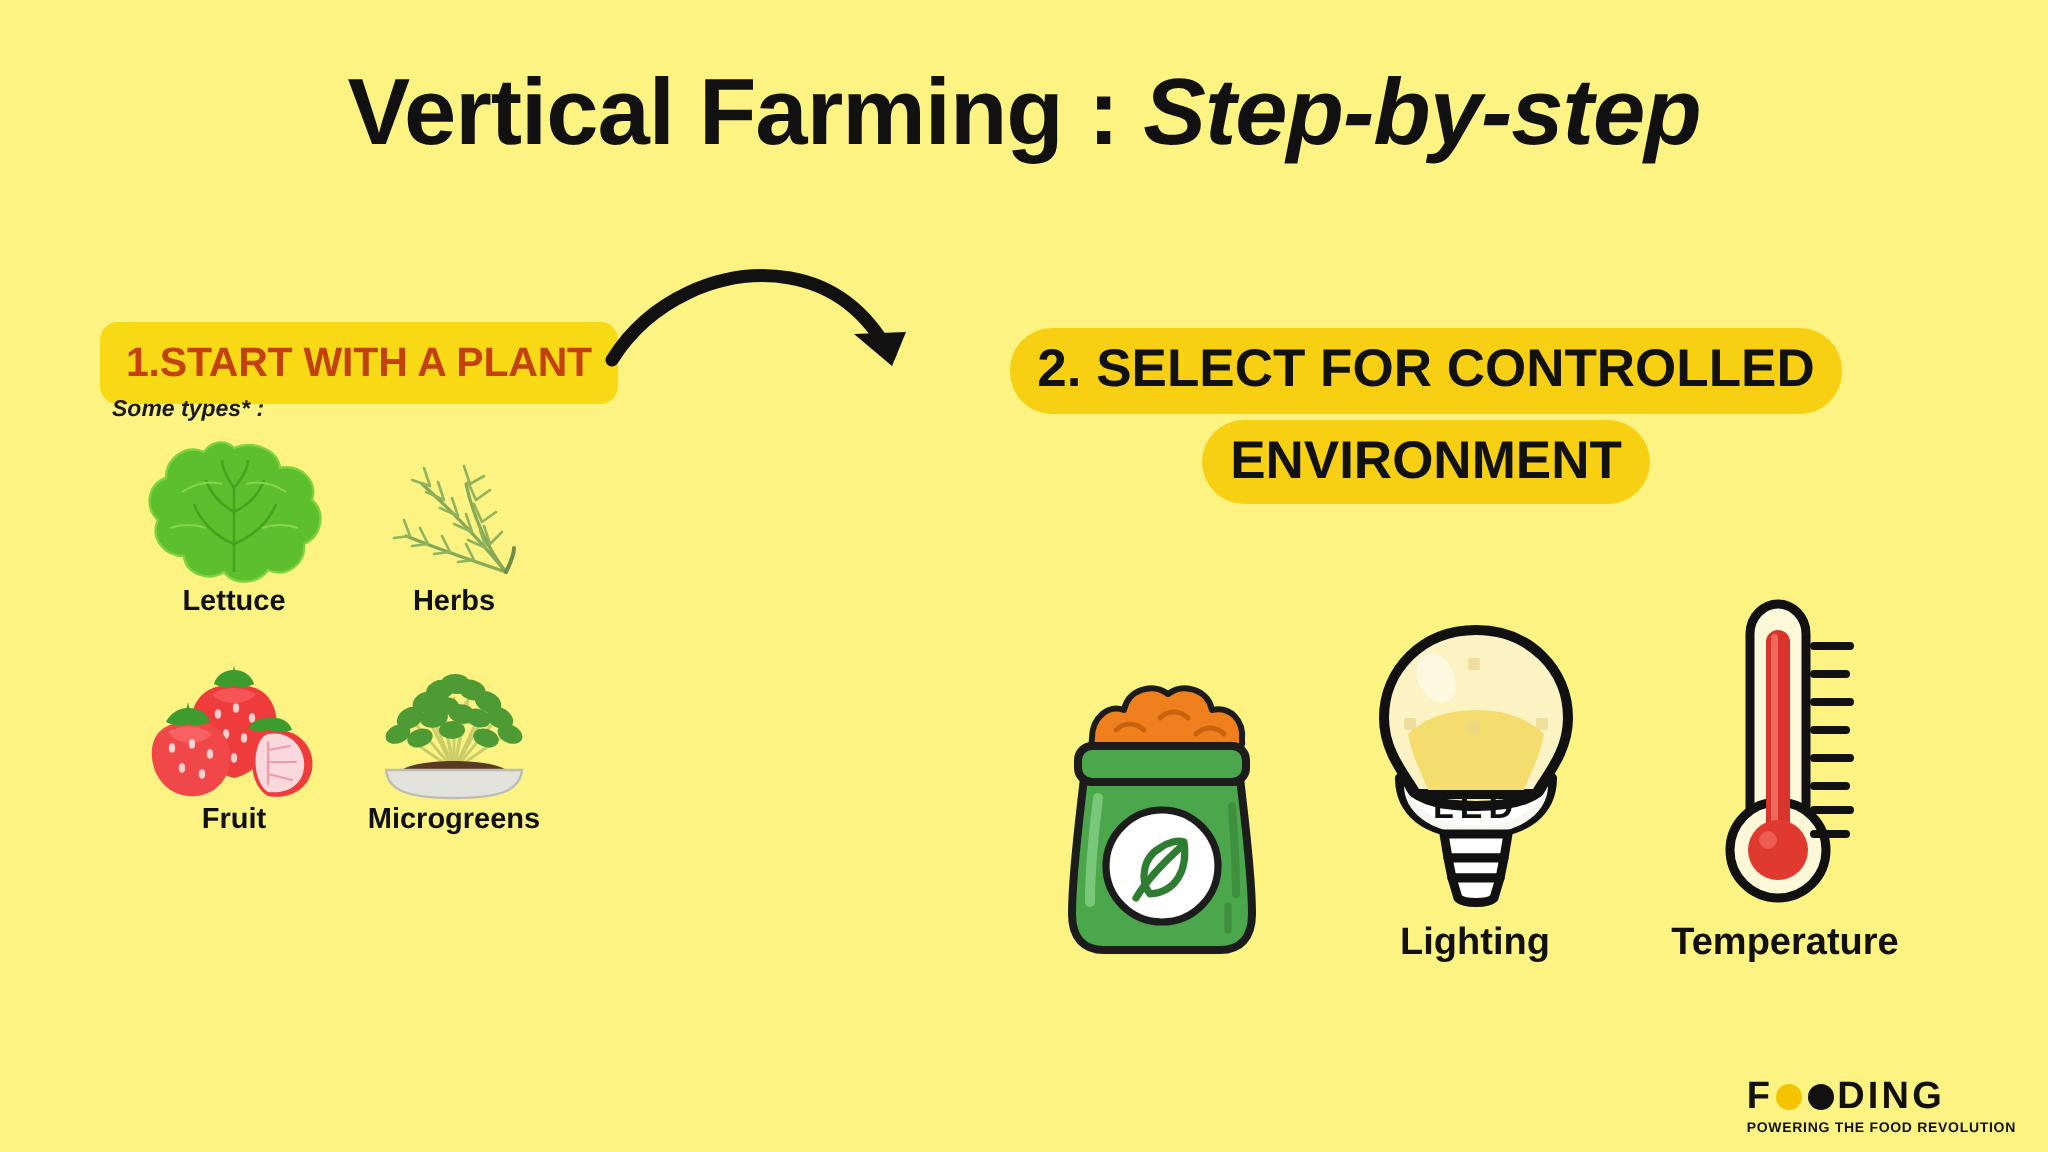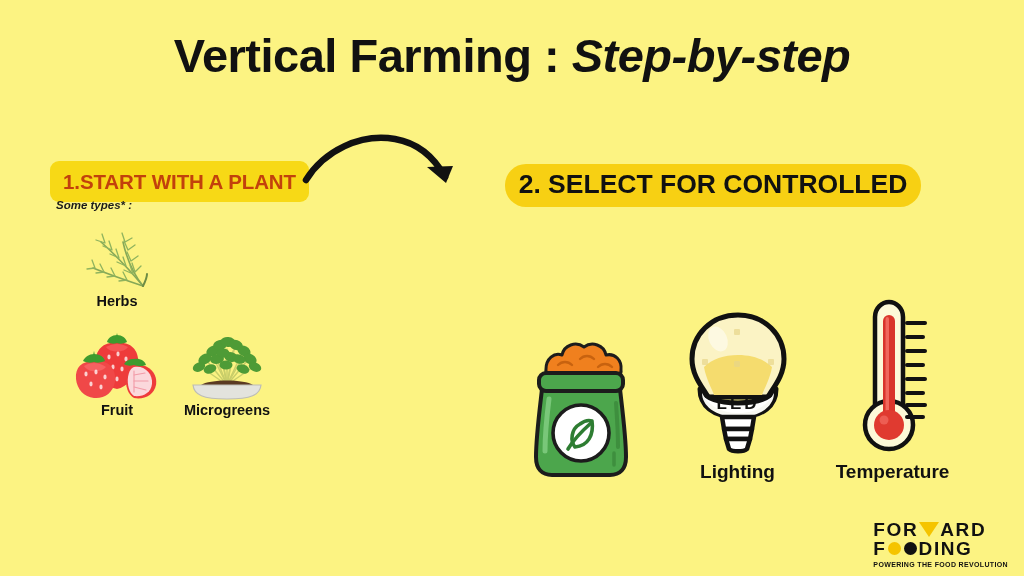--- a/index.html
+++ b/index.html
@@ -182,20 +182,45 @@
   <div class="title">
     <span class="plain">Vertical Farming : </span><span class="emph">Step-by-step</span>
   </div>
 
   <div class="step1-badge">1.START WITH A PLANT</div>
   <div class="some-types">Some types* :</div>
 
   <div class="plant-grid">
     <div class="plant-row">
 
+      <div class="plant-cell">
+        <div class="plant-art">
+          <svg width="100" height="76" viewBox="0 0 100 76">
+            <g fill="#5DBE2E" stroke="#7ED13F" stroke-width="1.2">
+              <path d="M50 8 C60 4 72 9 73 18 C83 16 92 24 89 34 C96 40 94 52 85 56 C86 66 76 73 67 69 C62 76 50 77 45 70 C37 75 26 71 25 62 C15 62 8 53 12 44 C5 38 7 26 16 23 C16 13 26 6 35 10 C39 4 46 4 50 8 Z"></path>
+            </g>
+            <g fill="none" stroke="#3F9E1C" stroke-width="1.3" opacity="0.8">
+              <path d="M50 70 L50 28"></path>
+              <path d="M50 56 C40 52 33 44 30 36"></path>
+              <path d="M50 56 C60 52 68 44 71 36"></path>
+              <path d="M50 40 C43 36 38 30 36 24"></path>
+              <path d="M50 40 C58 36 63 30 65 24"></path>
+              <path d="M50 28 C46 22 44 18 44 14"></path>
+              <path d="M50 28 C55 22 57 18 57 14"></path>
+            </g>
+            <g fill="none" stroke="#8FD952" stroke-width="1" opacity="0.85">
+              <path d="M24 30 C30 26 38 24 44 26"></path>
+              <path d="M76 30 C70 26 62 24 56 26"></path>
+              <path d="M18 48 C24 46 30 46 36 48"></path>
+              <path d="M82 48 C76 46 70 46 64 48"></path>
+            </g>
+          </svg>
+        </div>
+        <div class="plant-label">Lettuce</div>
+      </div>
 
       <div class="plant-cell">
         <div class="plant-art">
           <svg width="92" height="76" viewBox="0 0 92 76">
             <g stroke="#86A857" stroke-width="1.6" fill="none" stroke-linecap="round">
               <path d="M72 70 C62 58 48 42 30 26"></path>
               <path d="M72 70 C64 60 56 44 52 26"></path>
               <path d="M72 70 C60 66 42 60 22 52"></path>
             </g>
             <g stroke="#8FB35E" stroke-width="1.3" fill="none" stroke-linecap="round">
@@ -328,20 +353,21 @@
 
   <div class="arrow">
     <svg width="165" height="70" viewBox="0 0 165 70">
       <path d="M6 55 C24 26 60 8 95 14 C118 18 134 32 145 52" stroke="#111111" stroke-width="6.5" fill="none" stroke-linecap="round"></path>
       <path d="M146 58 L127 42 L153 41 Z" fill="#111111"></path>
     </svg>
   </div>
 
   <div class="step2-head">
     <div><span class="hl">2. SELECT FOR CONTROLLED</span></div>
+    <div><span class="hl">ENVIRONMENT</span></div>
   </div>
 
   <div class="env-row">
 
     <div class="env-cell nutrients">
       <div class="env-art">
         <svg width="124" height="152" viewBox="0 0 124 152">
 
           <g fill="#F0801E" stroke="#1C1C1C" stroke-width="3" stroke-linejoin="round">
             <path d="M28 40 C28 30 36 23 44 26 C46 16 58 12 66 18 C74 12 86 16 88 26 C97 24 104 31 103 41 C104 46 98 48 92 47 L38 47 C31 48 27 45 28 40 Z"></path>
@@ -421,25 +447,20 @@
             <path d="M60 122 L76 122"></path>
           </g>
         </svg>
       </div>
       <div class="env-label">Temperature</div>
     </div>
   </div>
 
   <div class="logo">
     <div class="logo-line">
-      <span>FOR</span>
-      <span class="lg-tri"></span>
-      <span>ARD</span>
-    </div>
-    <div class="logo-line">
       <span>F</span>
       <span class="lg-dot-y"></span>
       <span class="lg-dot-b"></span>
       <span>DING</span>
     </div>
     <div class="logo-tag">POWERING THE FOOD REVOLUTION</div>
   </div>
 
 </div>
 

